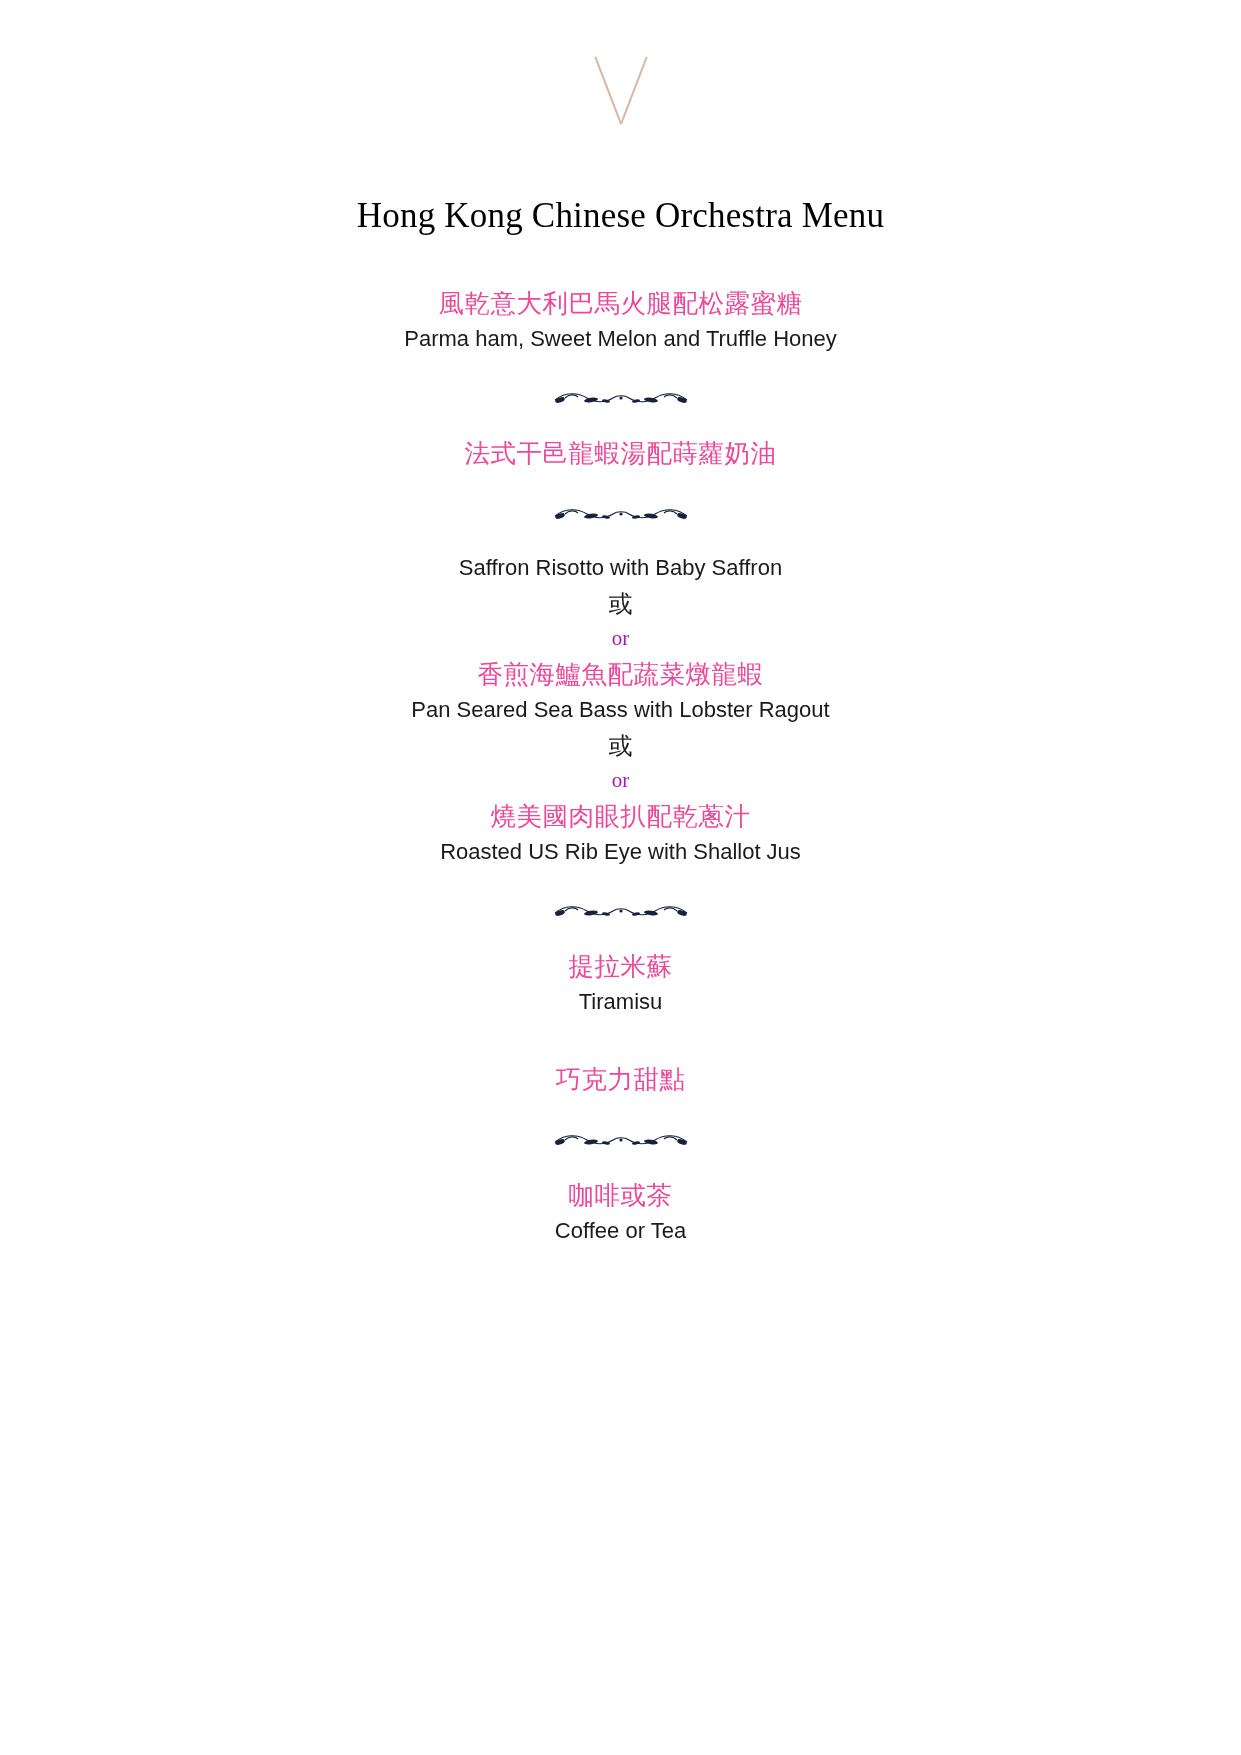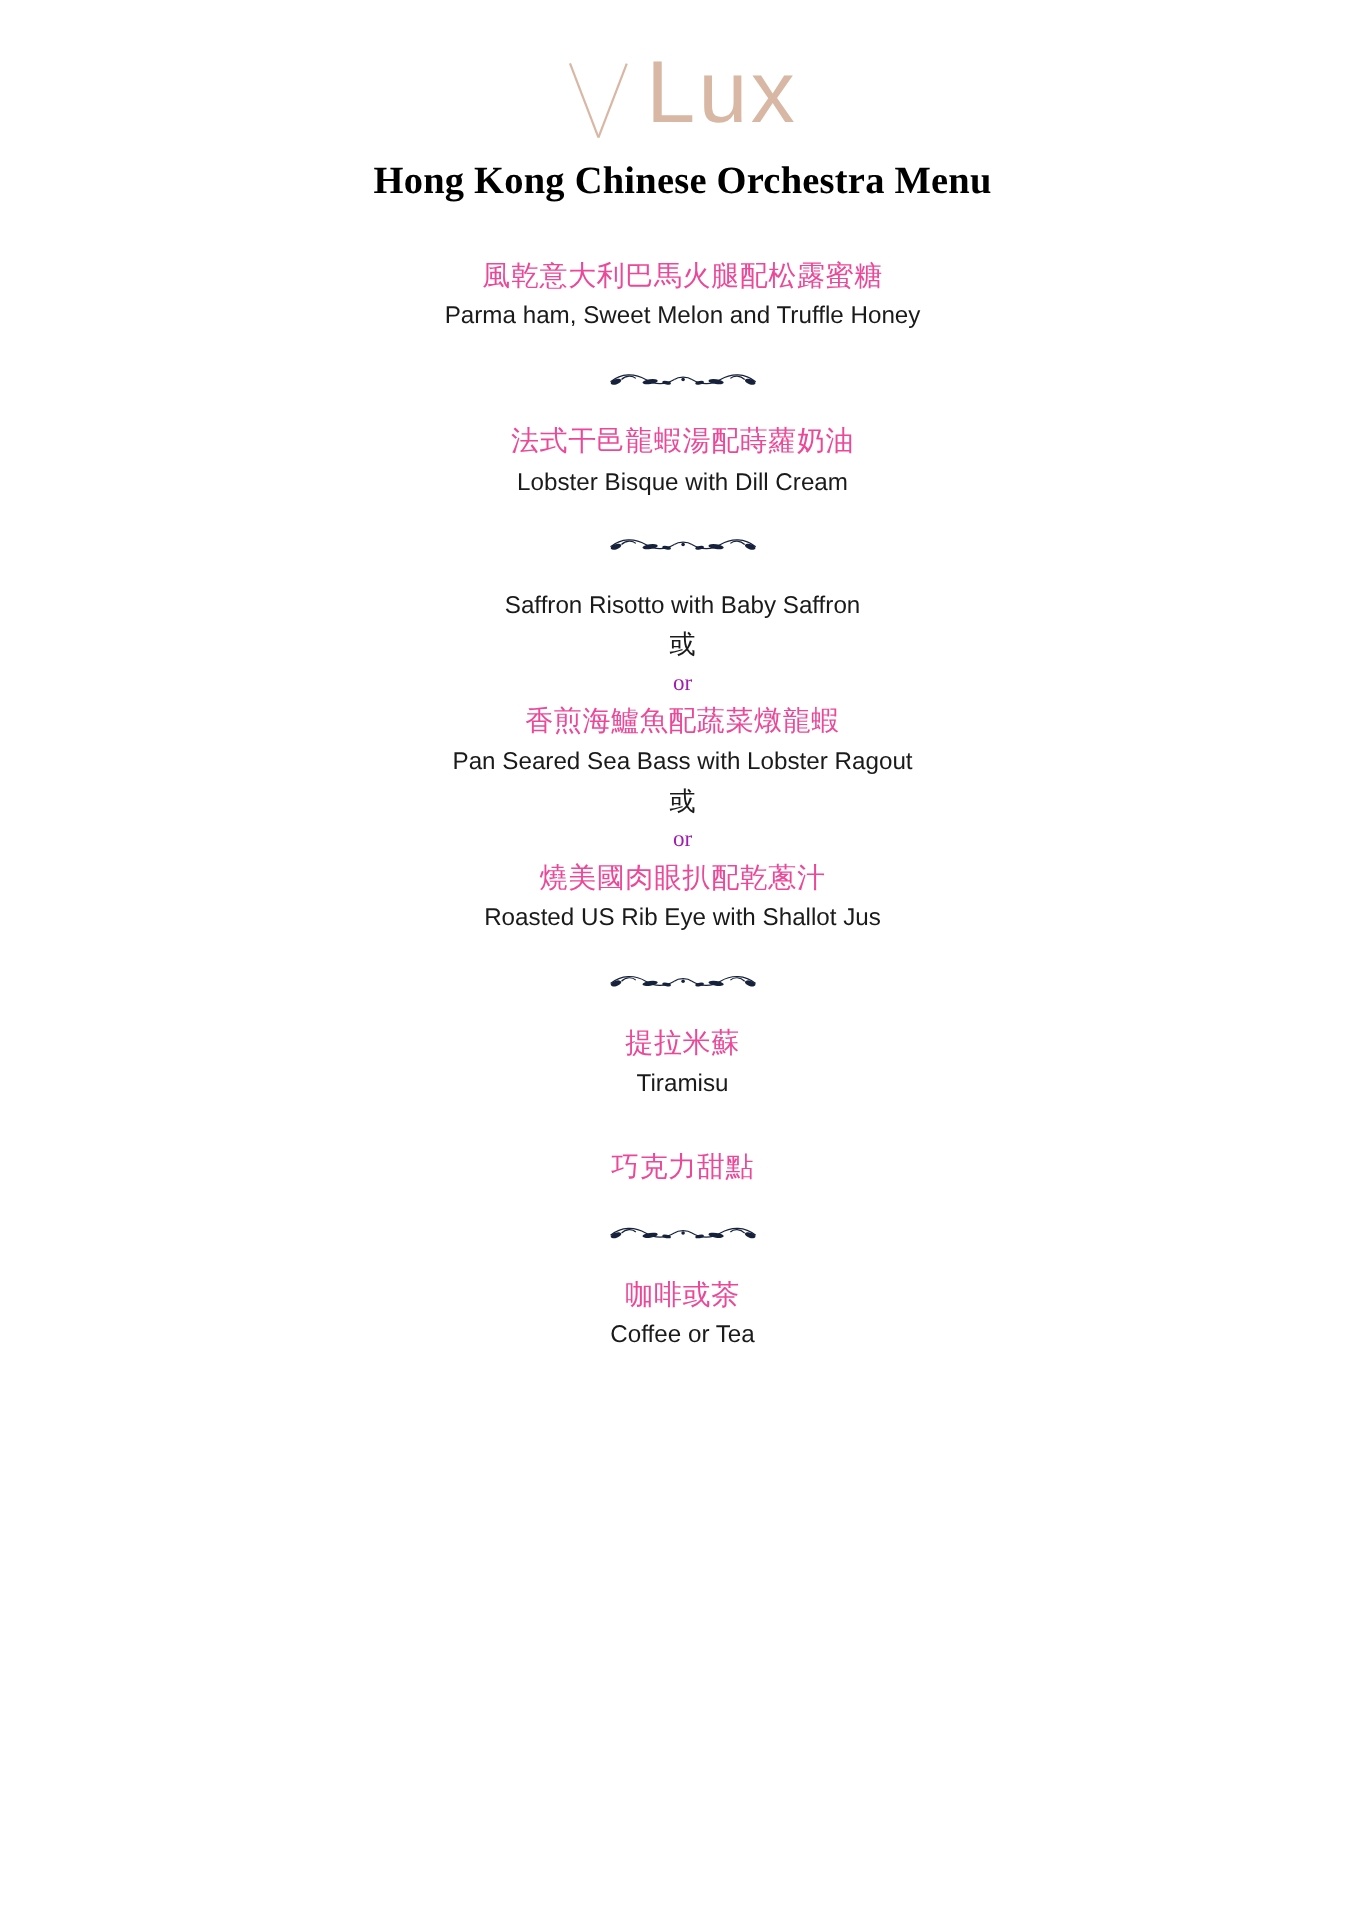--- a/index.html
+++ b/index.html
@@ -72,23 +72,24 @@
     font-size: 80px;
     font-weight: 300;
     letter-spacing: 3px;
     color: #d8b7a4;
   }
 
   
   .title {
     text-align: center;
     font-family: "Liberation Serif", serif;
-    font-weight: bold;
+    font-weight: normal;
     font-size: 35px;
     color: #000;
+    margin-top: 52px;
     letter-spacing: 0.2px;
   }
 
   
   .courses {
     margin-top: 48px;
   }
   .course {
     text-align: center;
   }
@@ -133,21 +134,21 @@
   .course-block { margin-bottom: 0; }
   .spacer-40 { height: 40px; }
 </style>
 </head>
 <body>
 
 <div class="page">
 
   <div class="logo-wrap">
     <div class="logo">
-      <span class="a-mark"></span><span class="lux">Lux</span>
+      <span class="a-mark"></span>
     </div>
   </div>
 
   <div class="title">Hong Kong Chinese Orchestra Menu</div>
 
   <div class="courses">
 
     <div class="course course-block">
       <div class="line-zh">風乾意大利巴馬火腿配松露蜜糖</div>
       <div class="line-en">Parma ham, Sweet Melon and Truffle Honey</div>
@@ -169,21 +170,20 @@
           <ellipse cx="100" cy="12" rx="7" ry="2.2" transform="rotate(8 100 12)"></ellipse>
           <circle cx="70" cy="10" r="1.6"></circle>
           <ellipse cx="55" cy="13" rx="4" ry="1.6" transform="rotate(10 55 13)"></ellipse>
           <ellipse cx="85" cy="13" rx="4" ry="1.6" transform="rotate(-10 85 13)"></ellipse>
         </g>
       </svg>
     </div>
 
     <div class="course course-block">
       <div class="line-zh">法式干邑龍蝦湯配蒔蘿奶油</div>
-      <div class="line-en">Lobster Bisque with Dill Cream</div>
     </div>
 
     <div class="divider">
       <svg width="140" height="20" viewBox="0 0 140 20">
         <g fill="none" stroke="#16213c" stroke-width="1.1">
           <path d="M4 12 C 14 4, 26 4, 36 10 C 44 15, 54 15, 62 10"></path>
           <path d="M136 12 C 126 4, 114 4, 104 10 C 96 15, 86 15, 78 10"></path>
           <path d="M62 10 C 66 7, 74 7, 78 10"></path>
           <path d="M14 10 C 18 6, 24 6, 27 9"></path>
           <path d="M126 10 C 122 6, 116 6, 113 9"></path>

